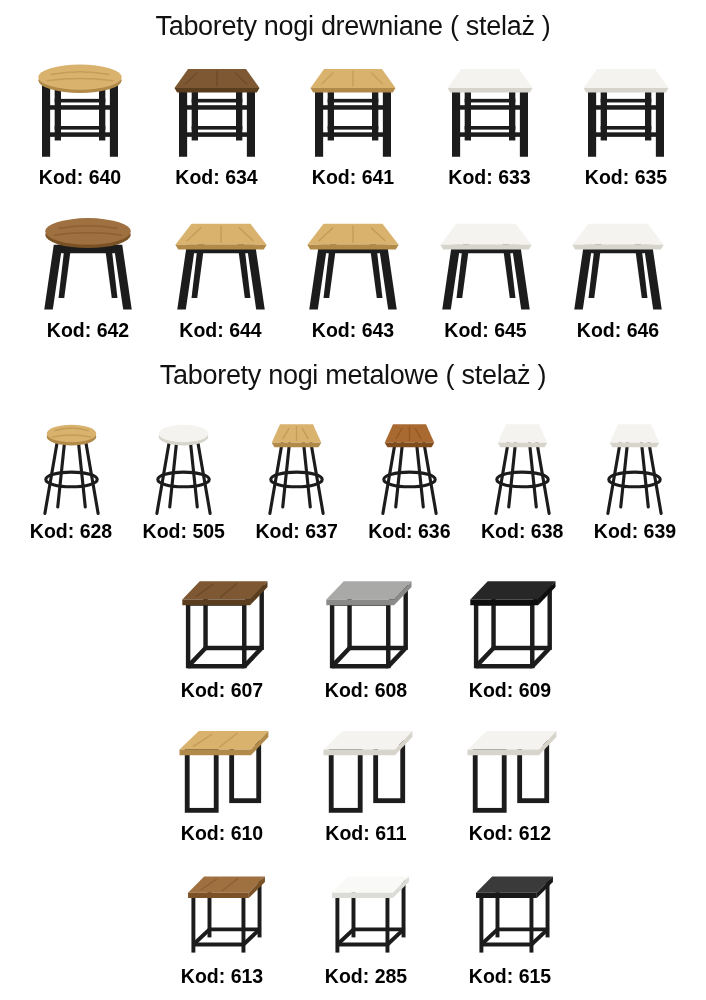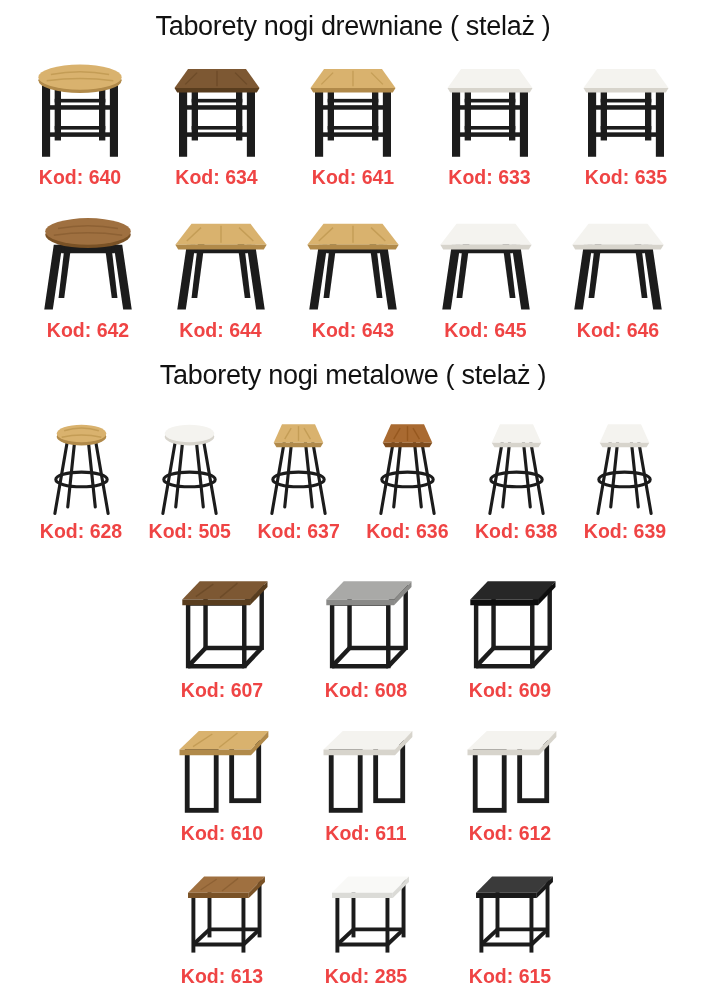--- a/index.html
+++ b/index.html
@@ -9,32 +9,32 @@
   }
   .title{
     margin:0;text-align:center;font-size:27px;font-weight:400;color:#111;
     letter-spacing:-0.3px;line-height:34px;
   }
   #title-wood{padding-top:9px}
   #title-metal{margin-top:16px}
   .grid{display:flex;justify-content:space-between;align-items:flex-end}
   .g5 {padding:0 14px;margin-top:7px}
   .g5b{padding:0 22px;margin-top:12px}
-  .g6 {padding:0 28px;margin-top:14px}
+  .g6 {padding:0 18px;margin-top:14px}
   .g3 {width:424px;margin-left:154px}
   .g3.r4{margin-top:12px}
   .g3.r5{margin-top:4px}
   .g3.r6{margin-top:6px}
   figure{margin:0}
   .cell{display:flex;flex-direction:column;align-items:center}
   .g5 .cell,.g5b .cell{width:132px}
   .g6 .cell{width:106px}
   .g3 .cell{width:136px}
   .code{
-    font-weight:700;font-size:19.5px;line-height:24px;color:#ef4444;
+    font-weight:700;font-size:19.5px;line-height:24px;color:#000000;
     margin-top:1px;white-space:nowrap;text-align:center;
   }
   .art{display:block}
   .a1{width:128px;height:114px}
   .a2{width:128px;height:116px}
   .a3{width:97px;height:112px}
   .a4{width:132px;height:122px}
   .a5{width:132px;height:114px}
   .a6{width:118px;height:112px}
   .art svg{display:block;width:100%;height:100%}

